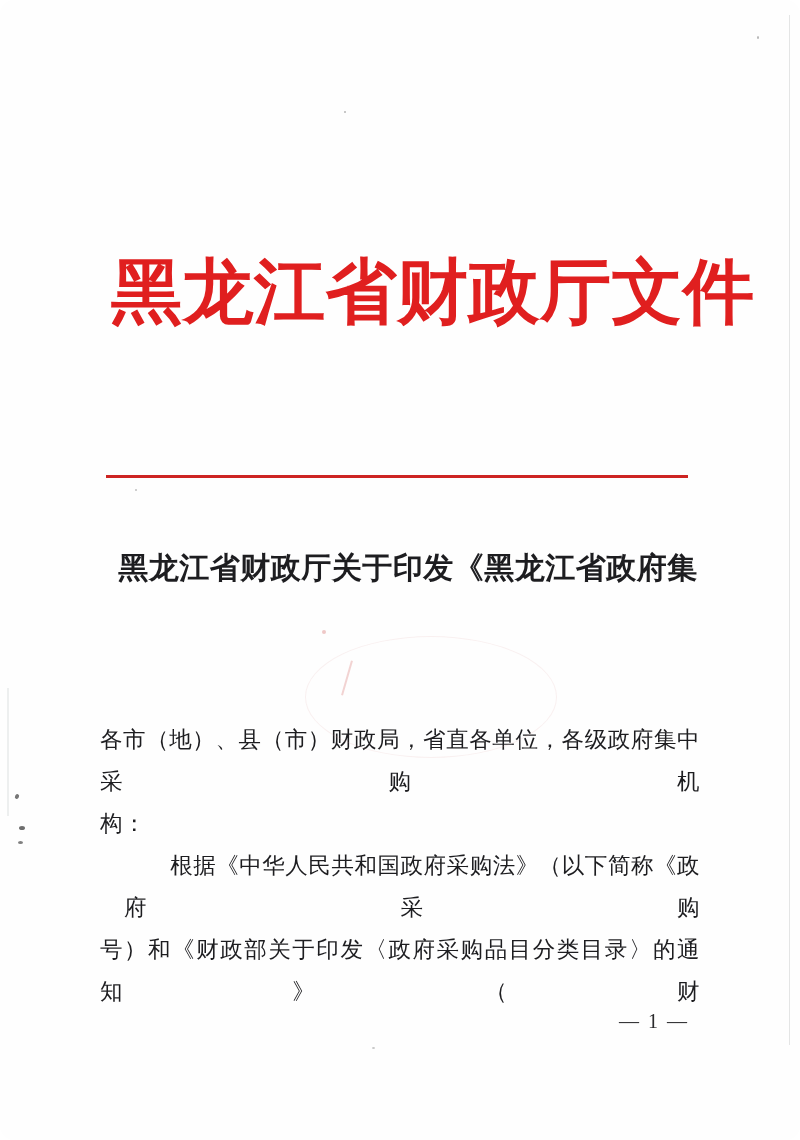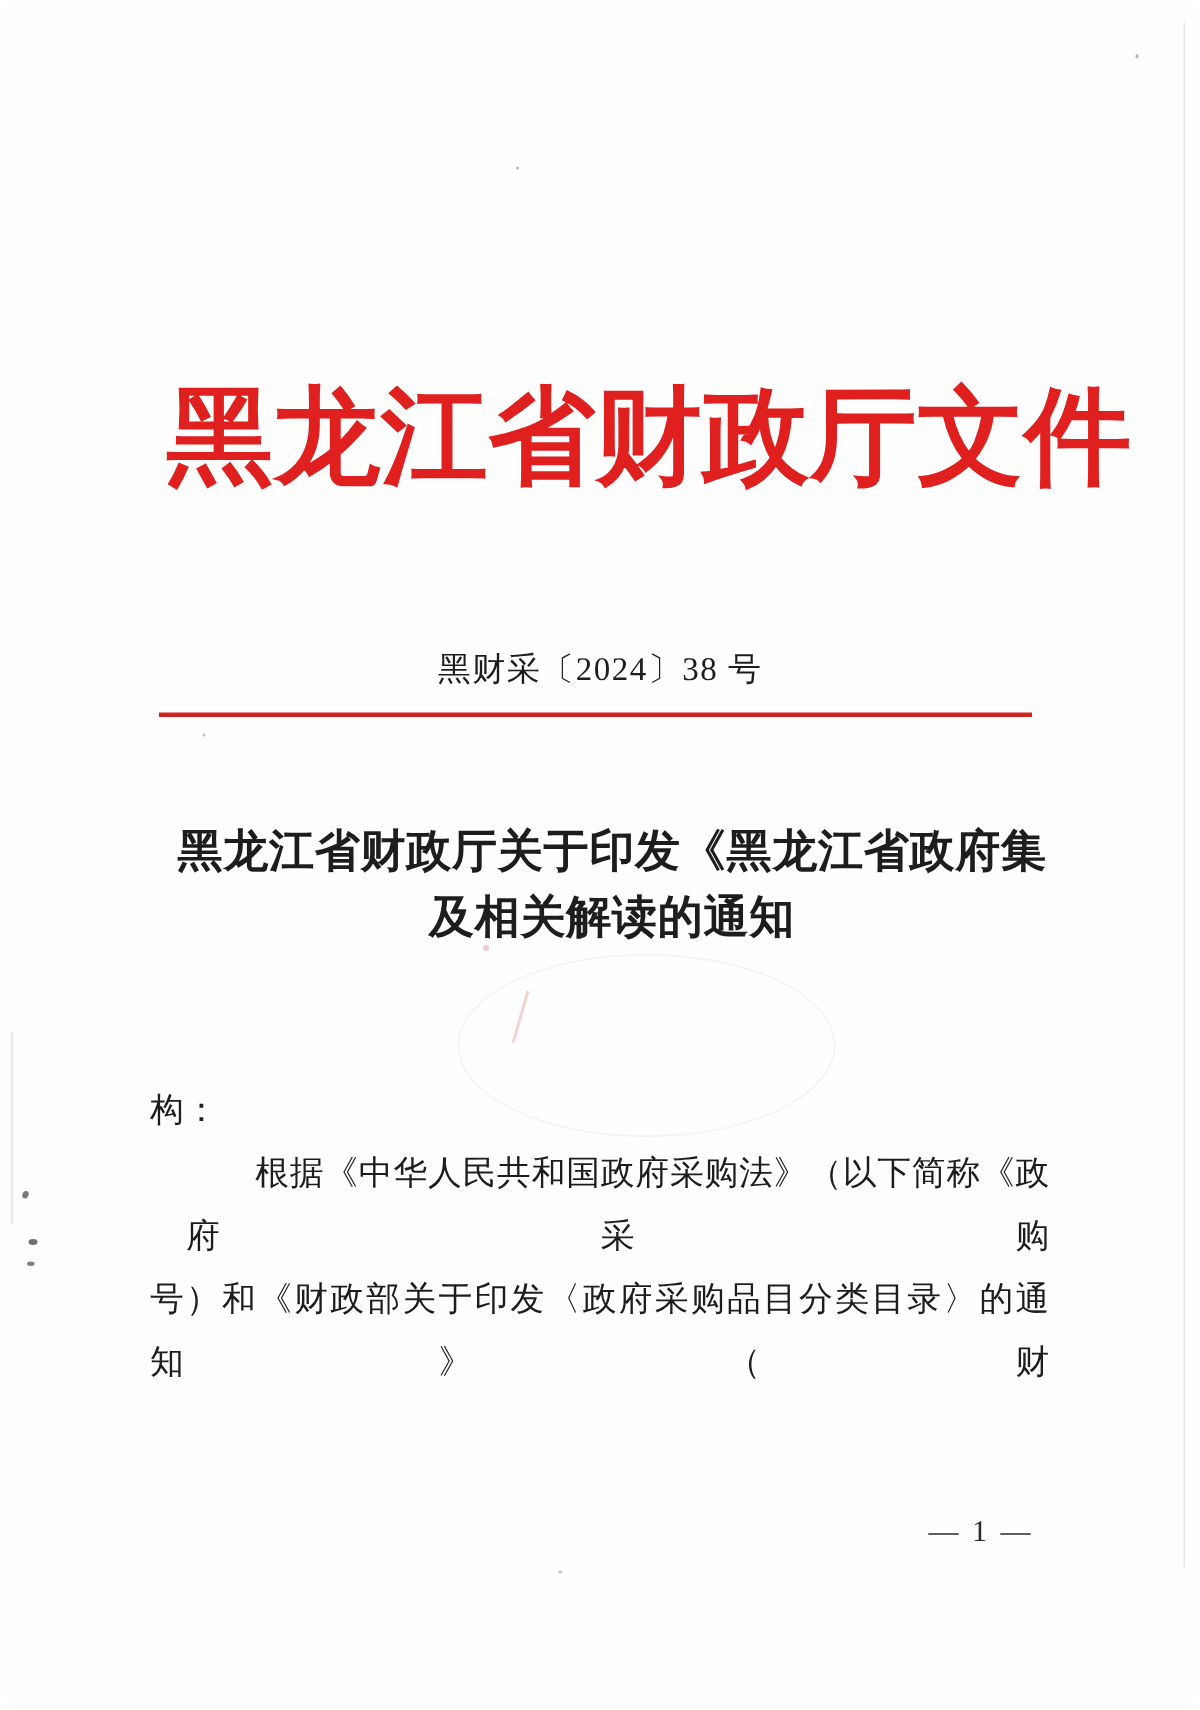--- a/index.html
+++ b/index.html
@@ -112,30 +112,29 @@
   .pink-dot { left: 322px; top: 630px; width: 4px; height: 4px; background: #dd8886; border-radius: 50%; opacity: .45; }
   .pink-arc { left: 305px; top: 636px; width: 250px; height: 120px; border: 1px solid #e0a3a1; border-radius: 50%; opacity: .15; }
 </style>
 </head>
 <body>
 
 <div class="page">
 
   <div class="letterhead">黑龙江省财政厅文件</div>
 
-  <div class="doc-number">黑财采〔2024〕38 号</div>
 
   <div class="red-rule"></div>
 
   <div class="doc-title">
     <div class="title-line">黑龙江省财政厅关于印发《黑龙江省政府集</div>
-    <div class="title-line">及相关解读的通知</div>
   </div>
 
   <div class="body-text">
+    <div class="body-line fill">各市（地）、县（市）财政局，省直各单位，各级政府集中采购机</div>
     <div class="body-line">构：</div>
     <div class="body-line fill indent">根据《中华人民共和国政府采购法》（以下简称《政府采购</div>
     <div class="body-line fill">号）和《财政部关于印发〈政府采购品目分类目录〉的通知》（财</div>
 
   </div>
 
   <div class="page-number">— 1 —</div>
 
   <div class="artifact speck speck-a"></div>
   <div class="artifact speck speck-b"></div>

